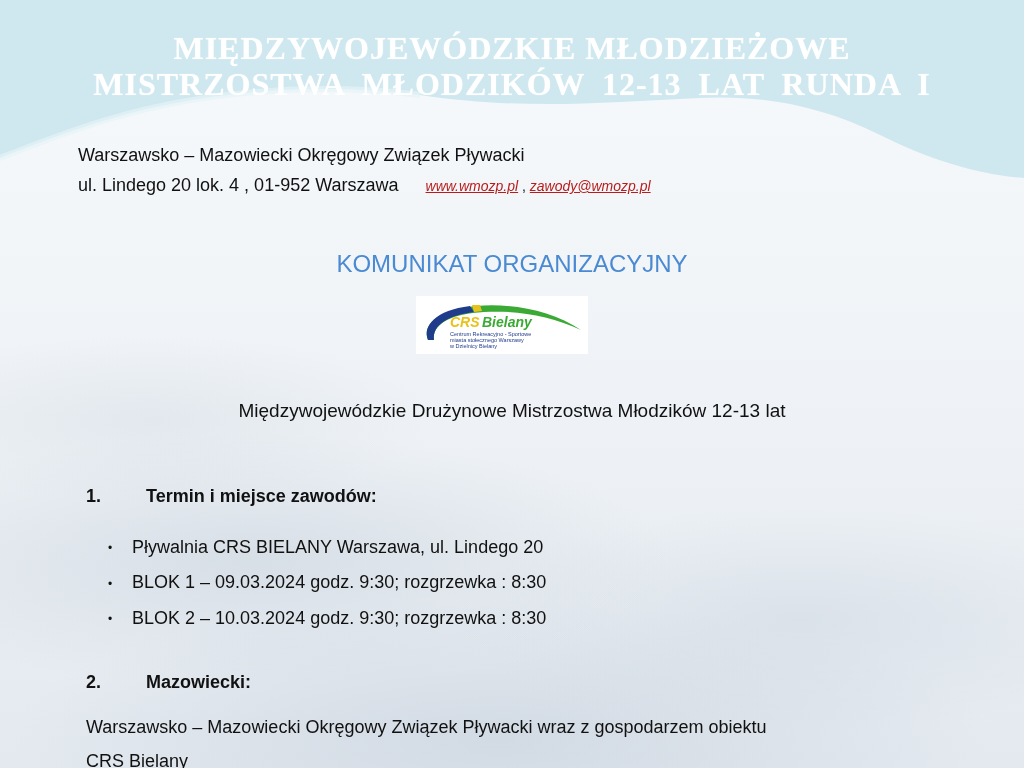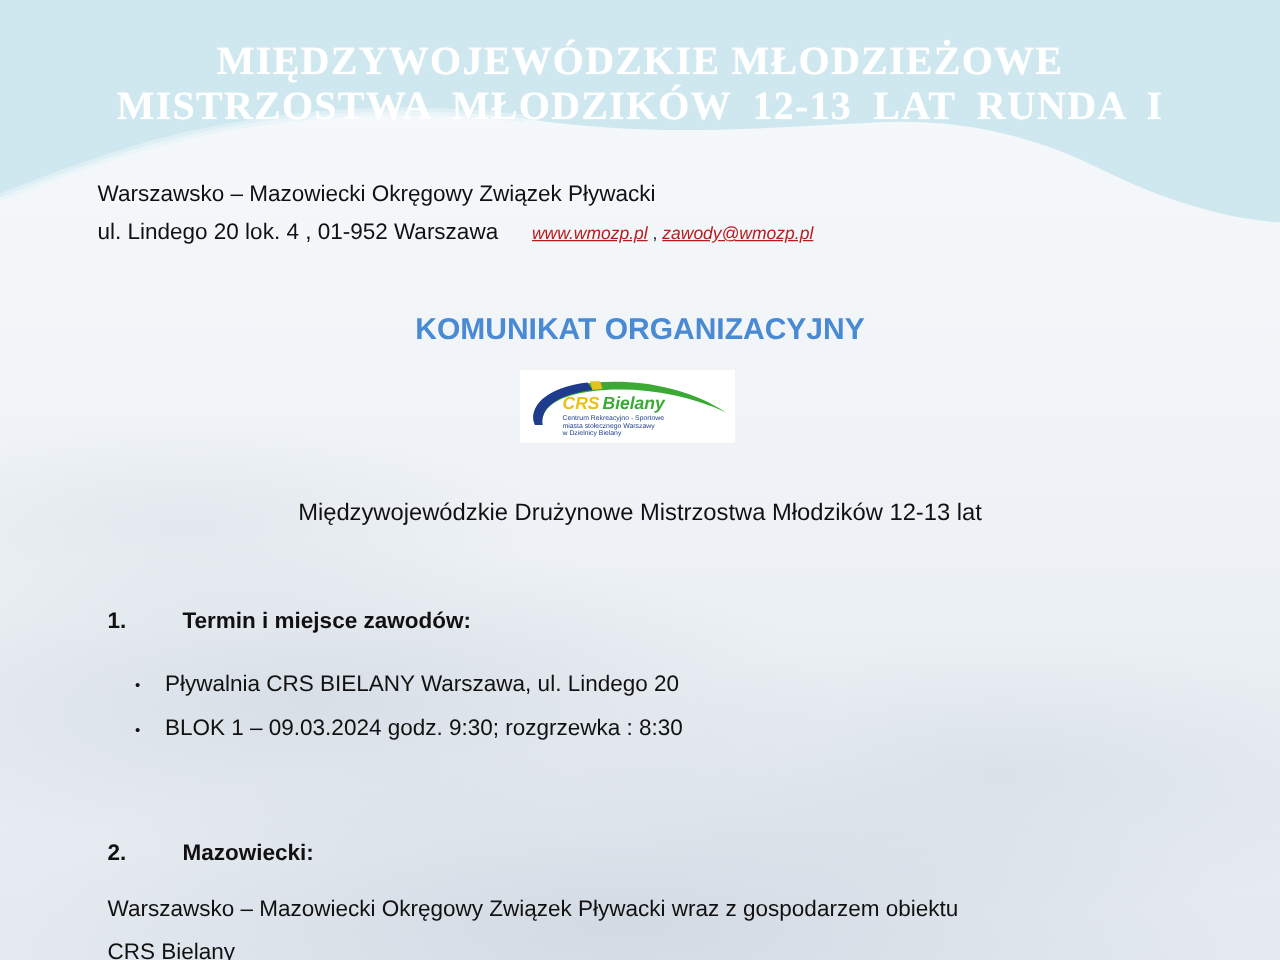--- a/index.html
+++ b/index.html
@@ -27,21 +27,21 @@
     margin-top: 37px;
   }
   .banner .l1 { font-size: 32px; line-height: 34px; margin-top: -6px; }
   .banner .l2 { font-size: 32px; line-height: 38px; word-spacing: 8px; }
   .content { position: absolute; left: 78px; top: 140px; width: 860px; }
   .addr { font-size: 18px; line-height: 30px; }
   .addr .links { font-size: 14px; margin-left: 22px; }
   .addr a { color: #b91c1c; text-decoration: underline; font-style: italic; }
   .title {
     position: absolute; left: 0; top: 250px; width: 1024px; text-align: center;
-    color: #4a8ad2; font-weight: bold; font-size: 24px;
+    color: #4a8ad2; font-weight: normal; font-size: 24px;
   }
   .logo {
     position: absolute; left: 416px; top: 296px; width: 172px; height: 58px;
     background: #ffffff;
   }
   .subtitle {
     position: absolute; left: 0; top: 400px; width: 1024px; text-align: center;
     font-weight: normal; font-size: 19px;
   }
   .sec-head {
@@ -94,20 +94,21 @@
 
 <div class="subtitle">Międzywojewódzkie Drużynowe Mistrzostwa Młodzików 12-13 lat</div>
 
 <div class="sec-head" style="top:486px">
   <span class="num">1.</span><span>Termin i miejsce zawodów:</span>
 </div>
 
 <div class="bullets">
   <div><span class="b">•</span><span>Pływalnia CRS BIELANY  Warszawa, ul. Lindego 20</span></div>
   <div><span class="b">•</span><span>BLOK 1 – 09.03.2024 godz. 9:30; rozgrzewka : 8:30</span></div>
+  <div><span class="b">•</span><span>BLOK 2 – 10.03.2024  godz. 9:30; rozgrzewka : 8:30</span></div>
 </div>
 
 <div class="sec-head" style="top:672px">
   <span class="num">2.</span><span>Mazowiecki:</span>
 </div>
 
 <div class="para">
   <div>Warszawsko – Mazowiecki Okręgowy Związek Pływacki wraz z gospodarzem obiektu</div>
   <div>CRS Bielany</div>
 </div>

